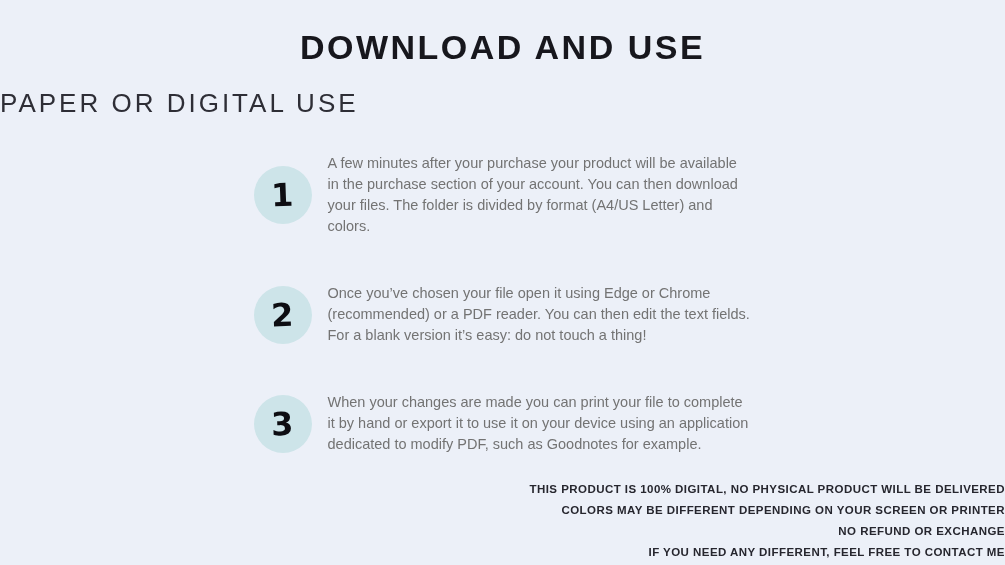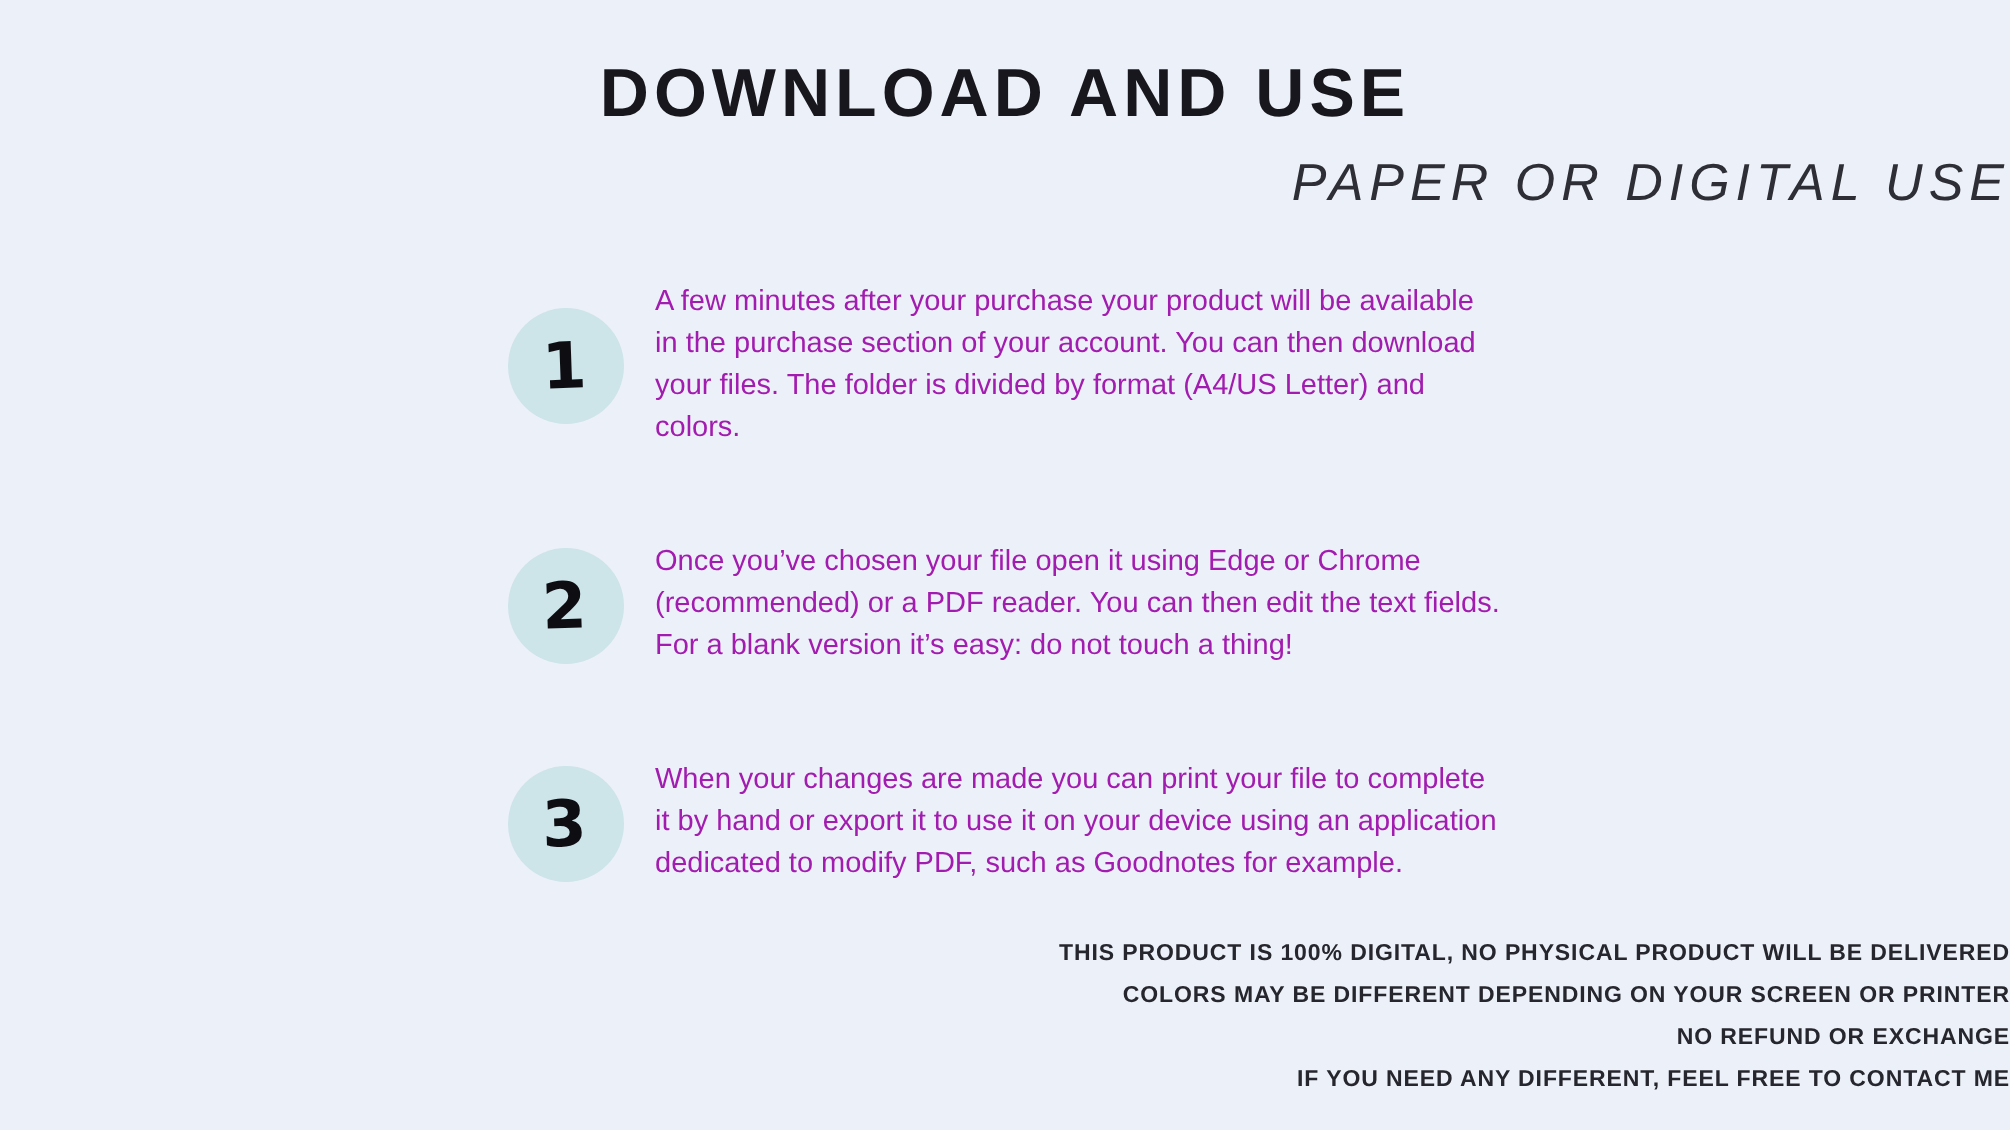--- a/index.html
+++ b/index.html
@@ -17,28 +17,27 @@
   .title {
     padding-top: 30px;
     text-align: center;
     font-size: 34px;
     line-height: 34px;
     font-weight: 700;
     letter-spacing: 2.5px;
     color: #17171d;
   }
   .subtitle {
-    margin-top: 14px;
-    text-align: right;
+    margin-top: 26px;
+    text-align: left;
     font-size: 26px;
     line-height: 26px;
     font-weight: 300;
     letter-spacing: 3px;
     color: #2e2e36;
-    font-style: italic;
   }
   .steps {
     width: 498px;
     margin: 37px auto 0 auto;
   }
   .step {
     display: flex;
     align-items: center;
     margin-bottom: 46px;
   }
@@ -58,21 +57,21 @@
     font-family: "DejaVu Sans", sans-serif;
     font-weight: 700;
     font-size: 32px;
     color: #0d0d12;
     transform: rotate(-2deg);
   }
   .step-text {
     width: 424px;
     font-size: 14.5px;
     line-height: 21px;
-    color: #a21caf;
+    color: #737373;
   }
   .disclaimers {
     margin-top: 24px;
     text-align: right;
   }
   .disclaimer-line {
     font-size: 11.5px;
     line-height: 21px;
     font-weight: 700;
     letter-spacing: 0.45px;

